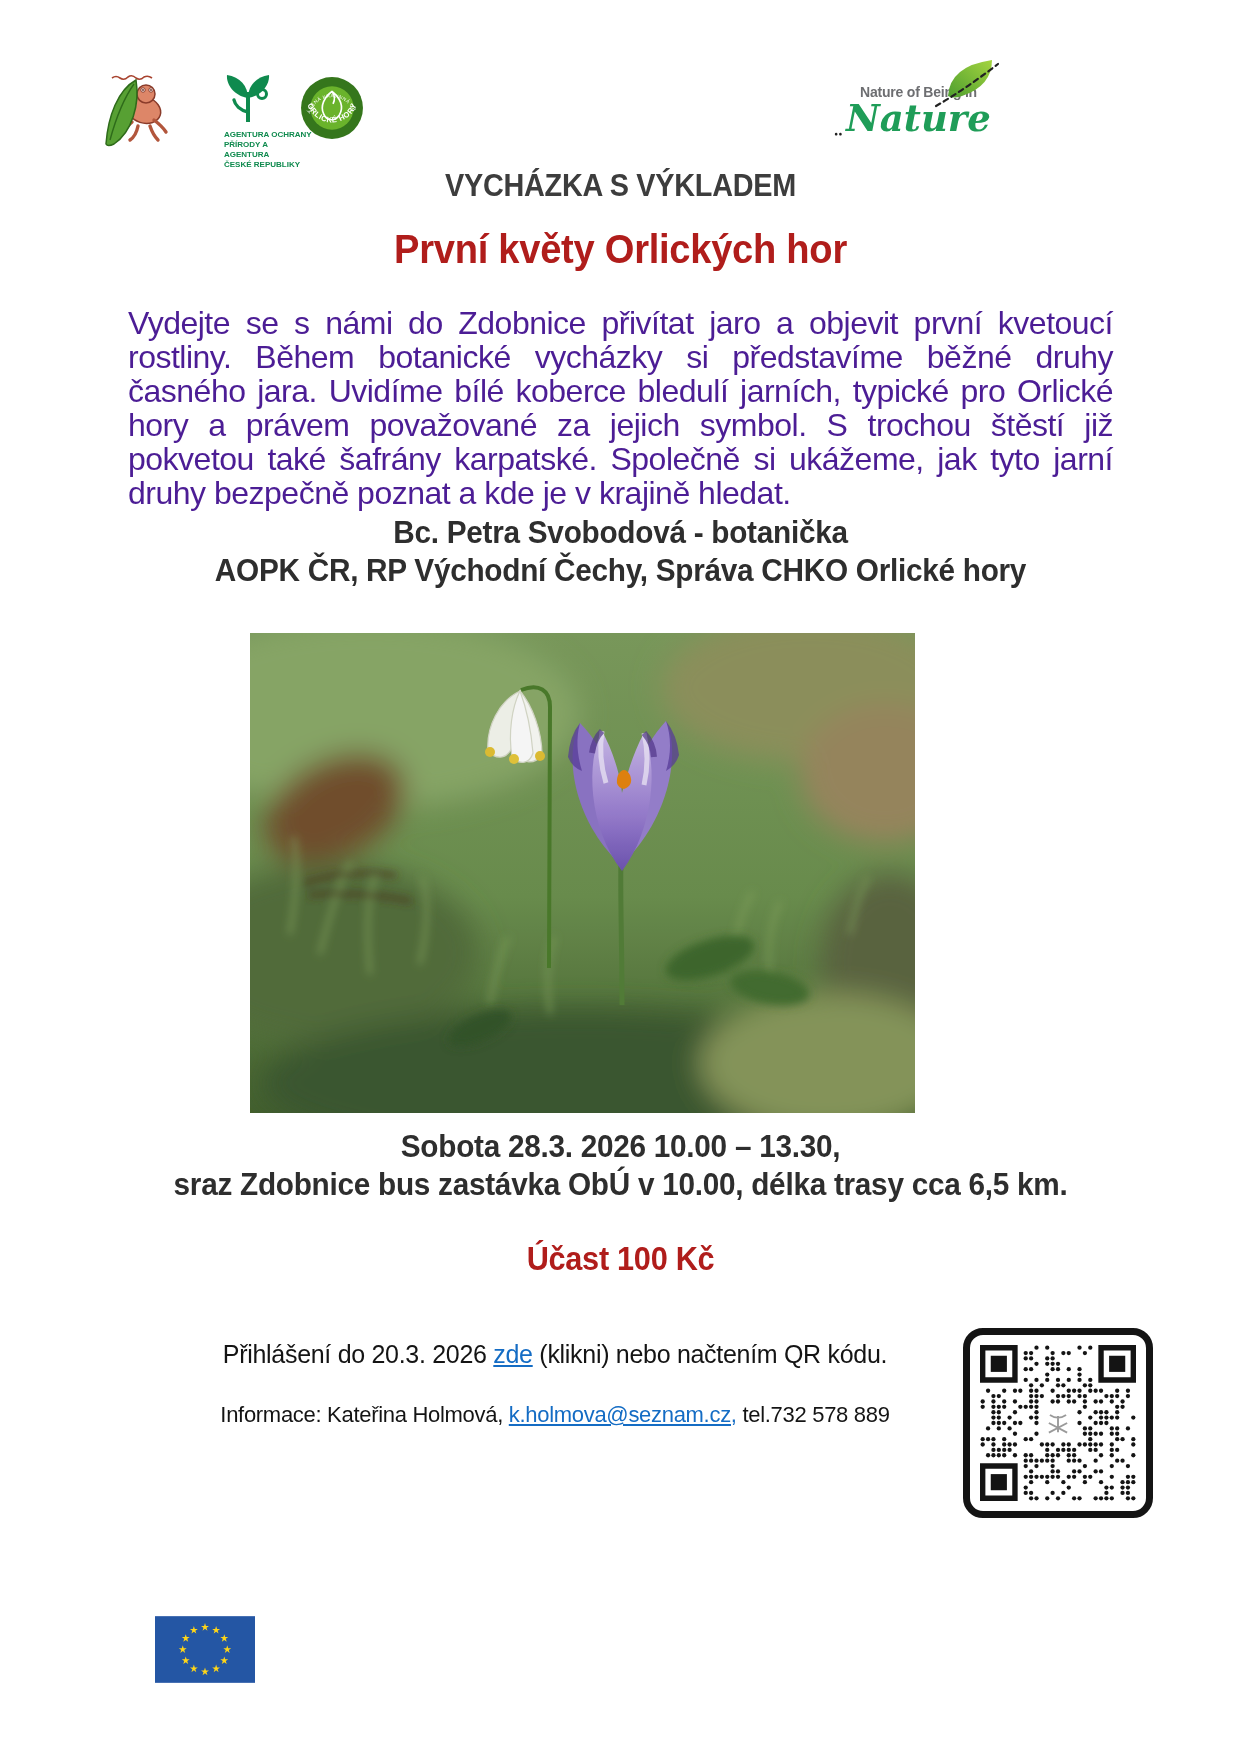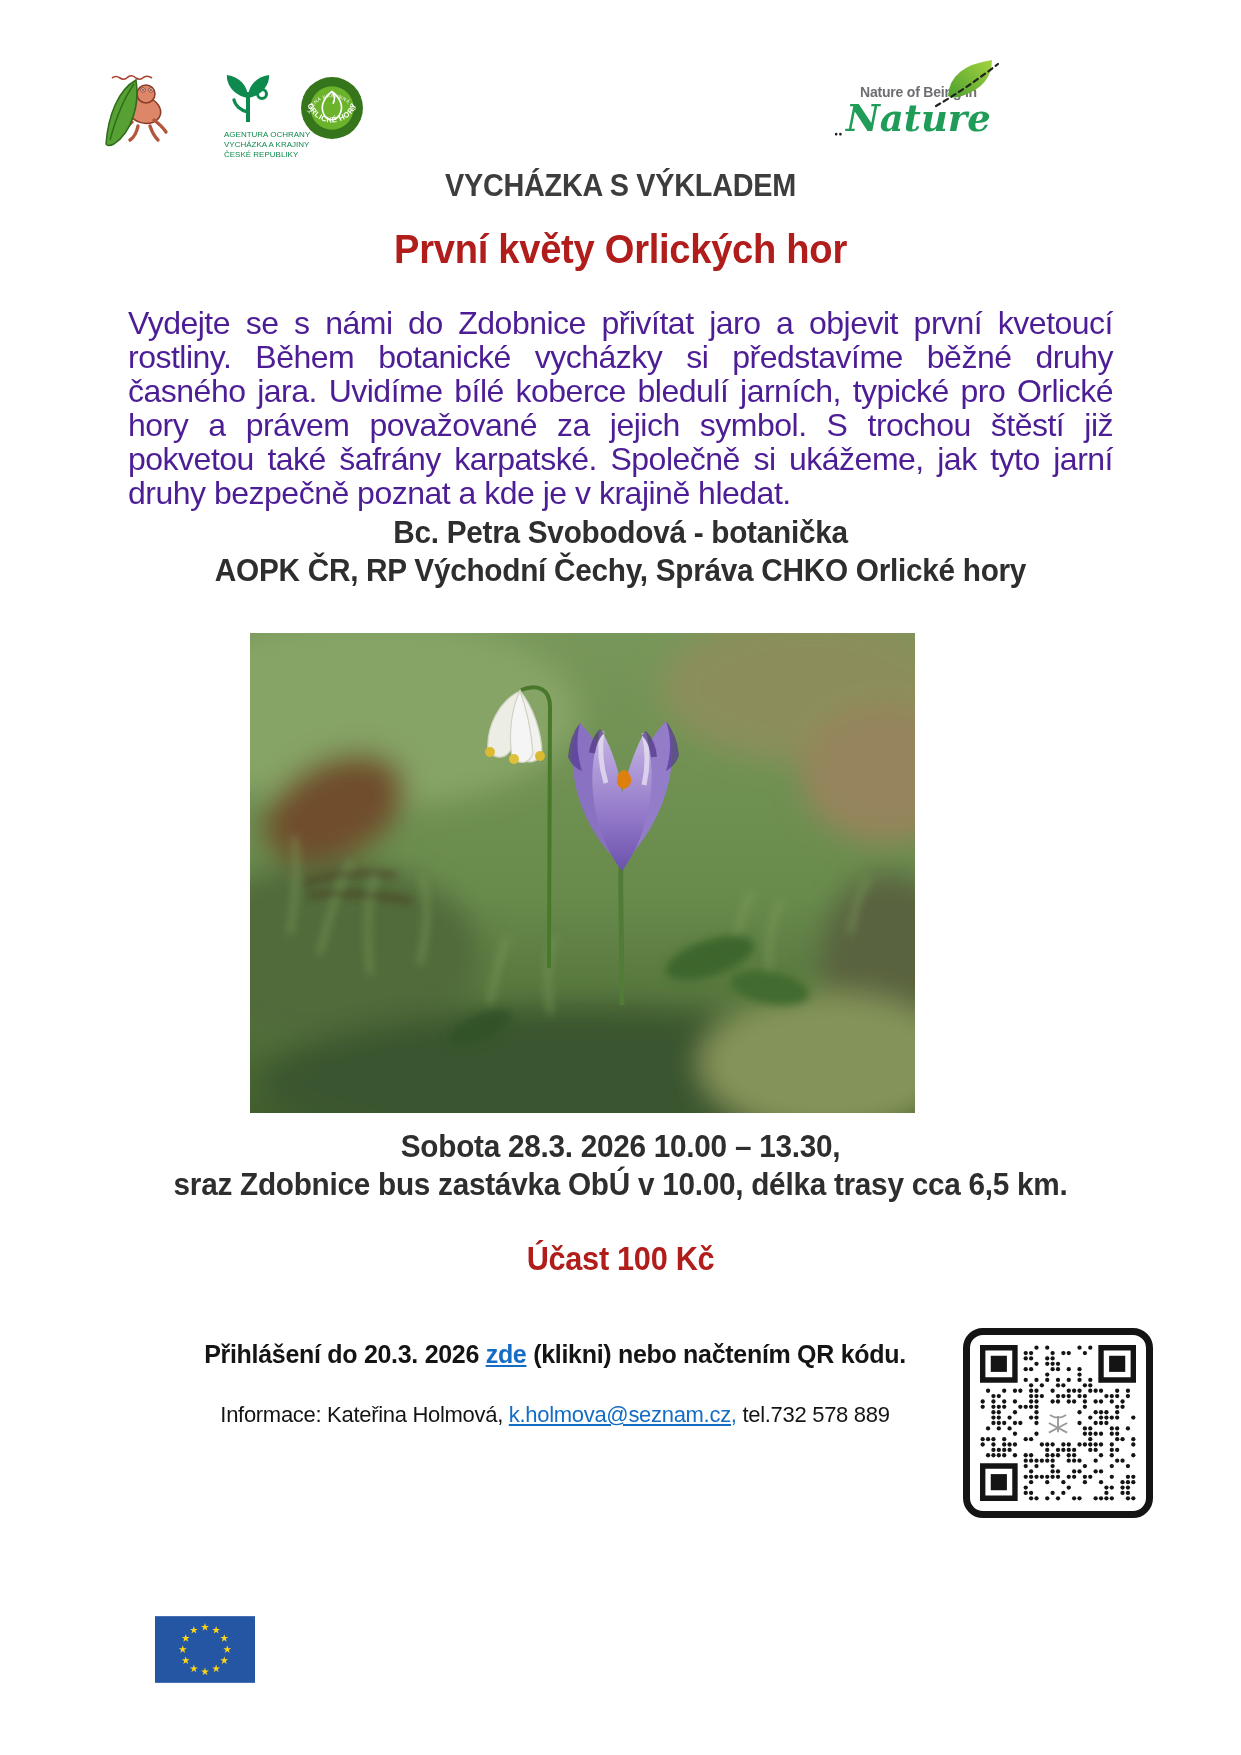--- a/index.html
+++ b/index.html
@@ -19,21 +19,21 @@
     left:128px; right:128px; top:306px;
     font-size:32px; line-height:34px; letter-spacing:-0.5px;
     text-align:justify; color:#4c1d95;
   }
   .guide1{top:514px; font-size:32px; font-weight:bold; color:#2e2e2e;}
   .guide2{top:552px; font-size:32px; font-weight:bold; color:#2e2e2e;}
   .sched1{top:1128px; font-size:32px; font-weight:bold; color:#2e2e2e;}
   .sched2{top:1166px; font-size:32px; font-weight:bold; color:#2e2e2e;}
   .fee{top:1240px; font-size:33px; font-weight:bold; color:#b01d1b;}
   .leftcol{left:135px; width:840px; text-align:center;}
-  .registration{top:1340px; font-size:25px; font-weight:bold; color:#141414;}
+  .registration{top:1340px; font-size:25px; font-weight:normal; color:#141414;}
   .contact{top:1402px; font-size:22px; color:#141414;}
   a.link, span.link{
     color:#146cc4; text-decoration:underline; cursor:pointer;
   }
   .photo{
     left:250px; top:633px; width:665px; height:480px; overflow:hidden;
     background:#6f9354;
   }
   .qr-box{
     left:963px; top:1328px; width:156px; height:156px;
@@ -41,21 +41,21 @@
   }
   .qr-box svg{width:156px; height:156px; display:block;}
   .eu-flag{left:155px; top:1616px; width:100px; height:67px;}
   .eu-text{
     left:270px; top:1620px; font-size:21px; font-weight:bold;
     color:#2456a4; line-height:27px; letter-spacing:-0.2px;
   }
   .logo-frog{left:98px; top:70px; width:80px; height:80px;}
   .logo-aopk{left:196px; top:72px; width:118px;}
   .aopk-text{
-    font-size:8px; font-weight:normal; color:#0f8a4e; line-height:10px;
+    font-size:8px; font-weight:bold; color:#0f8a4e; line-height:10px;
     letter-spacing:0; margin-top:2px; padding-left:28px;
   }
   .logo-badge{left:300px; top:76px; width:64px; height:64px;}
   .logo-nature{left:842px; top:60px; width:160px; height:90px;}
   .nature-tagline{
     position:absolute; left:18px; top:24px;
     font-size:14px; font-weight:bold; color:#6d6e71; letter-spacing:-0.2px;
   }
   .nature-word{
     position:absolute; left:4px; top:36px;
@@ -88,21 +88,21 @@
   <div class="abs logo-aopk">
     <svg viewBox="0 0 60 52" width="60" height="52" style="margin-left:22px;">
       <path d="M30 50 L30 20" stroke="#0f8a4e" stroke-width="4" fill="none"></path>
       <path d="M30 26 C16 24 8 12 9 3 C22 5 30 14 30 26 Z" fill="#0f8a4e"></path>
       <path d="M30 26 C44 24 52 12 51 3 C38 5 30 14 30 26 Z" fill="#0f8a4e"></path>
       <circle cx="44" cy="22" r="4.5" fill="none" stroke="#0f8a4e" stroke-width="3"></circle>
       <path d="M30 40 C22 38 17 33 16 28" fill="none" stroke="#0f8a4e" stroke-width="3.4" stroke-linecap="round"></path>
     </svg>
     <div class="aopk-text">
       <div>AGENTURA OCHRANY</div>
-      <div>VYCHÁZKA A KRAJINY</div>
+      <div>PŘÍRODY A AGENTURA</div>
       <div>ČESKÉ REPUBLIKY</div>
     </div>
   </div>
 
   <div class="abs logo-badge">
     <svg viewBox="0 0 62 62" width="64" height="64">
       <circle cx="31" cy="31" r="30" fill="#35761c"></circle>
       <circle cx="31" cy="31" r="21" fill="#6ab32b"></circle>
       <defs>
         <path id="arcTop" d="M10,36 A22,22 0 0 1 52,36" fill="none"></path>

